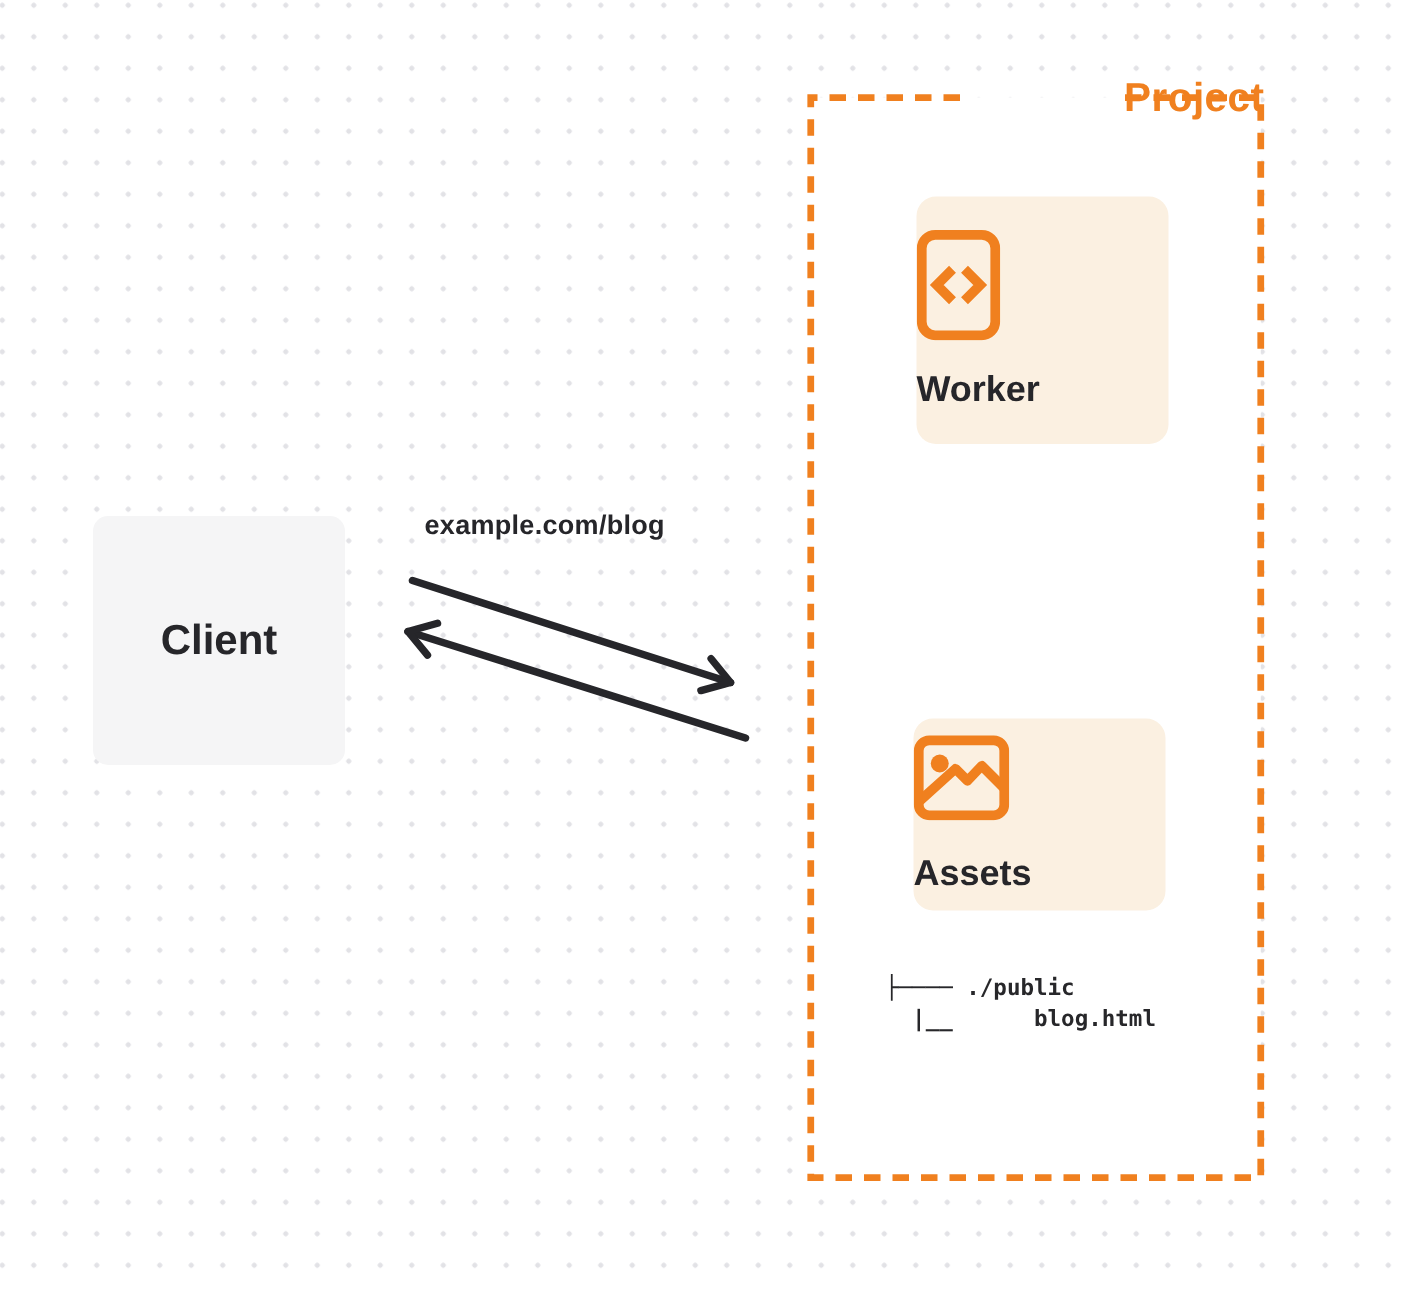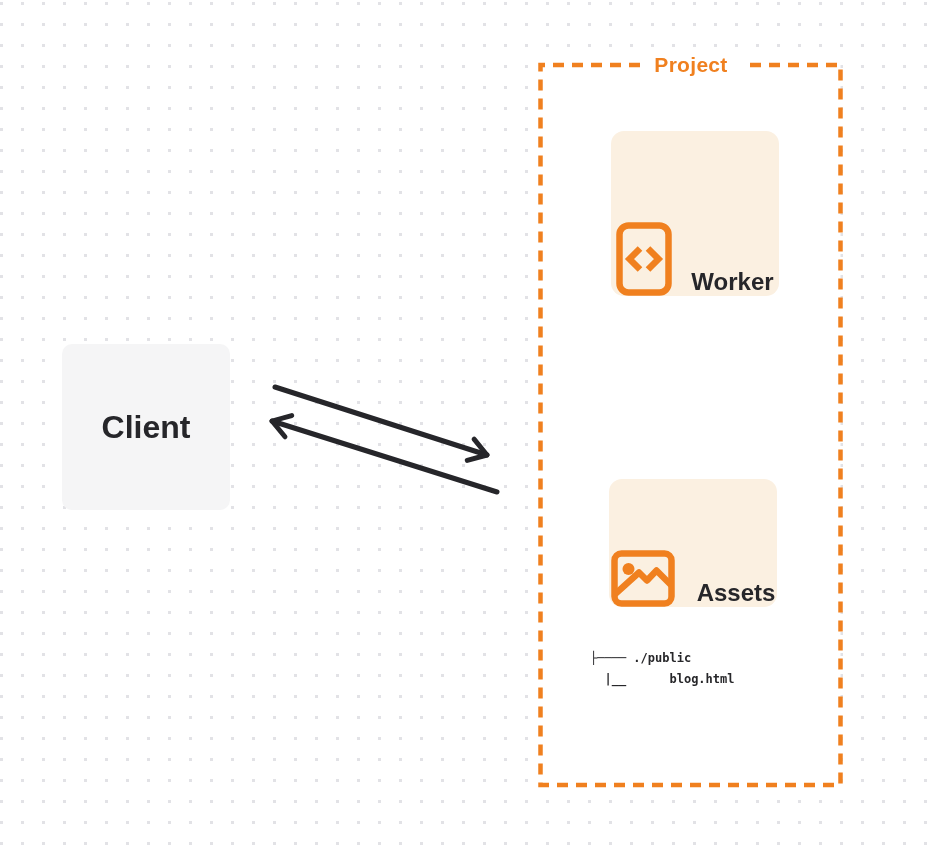--- a/index.html
+++ b/index.html
@@ -11,48 +11,48 @@
   .canvas{
     position:relative;width:938px;height:860px;overflow:hidden;
     background-image:radial-gradient(circle,#e2e2e6 1.6px,transparent 1.8px);
     background-size:21px 21px;
     background-position:12px 14px;
   }
   svg.layer{position:absolute;left:0;top:0;width:938px;height:860px;}
 
   .project-label{
     position:absolute;left:539px;top:51px;width:304px;
-    text-align:center;font-weight:700;font-size:21px;line-height:28px;
+    text-align:right;font-weight:700;font-size:27px;line-height:28px;
     color:#f0801f;letter-spacing:.3px;
   }
 
   .card{
     position:absolute;width:168px;
     background:#fbf0e1;border-radius:13px;
-    display:flex;align-items:flex-end;justify-content:center;
+    display:flex;flex-direction:column;align-items:flex-start;justify-content:center;
   }
   .card-worker{left:611px;top:131px;height:165px;gap:19px;}
   .card-assets{left:609px;top:479px;height:128px;gap:22px;}
   .card-label{
     font-weight:700;font-size:24px;color:#26262a;line-height:28px;
   }
 
   .file-tree{
     position:absolute;left:590px;top:648px;margin:0;
     font-family:"DejaVu Sans Mono", monospace;
-    font-size:12px;font-weight:700;line-height:21px;
+    font-size:15px;font-weight:700;line-height:21px;
     color:#27272a;white-space:pre;
   }
 
   .client-box{
     position:absolute;left:62px;top:344px;width:168px;height:166px;
     background:#f5f5f6;border-radius:10px;
     display:flex;align-items:center;justify-content:center;
   }
-  .client-label{font-weight:700;font-size:32px;color:#26262a;}
+  .client-label{font-weight:700;font-size:28px;color:#26262a;}
 
   .request-label{
     position:absolute;left:283px;top:340px;
     font-weight:700;font-size:18px;color:#26262a;letter-spacing:.2px;
   }
 </style>
 </head>
 <body>
 
 <div class="canvas">
@@ -97,14 +97,15 @@
     </svg>
     <div class="card-label">Assets</div>
   </div>
 
   <pre class="file-tree"><div>├──── ./public</div><div>  |__      blog.html</div></pre>
 
   <div class="client-box">
     <div class="client-label">Client</div>
   </div>
 
+  <div class="request-label">example.com/blog</div>
 
 </div>
 
 </body></html>

